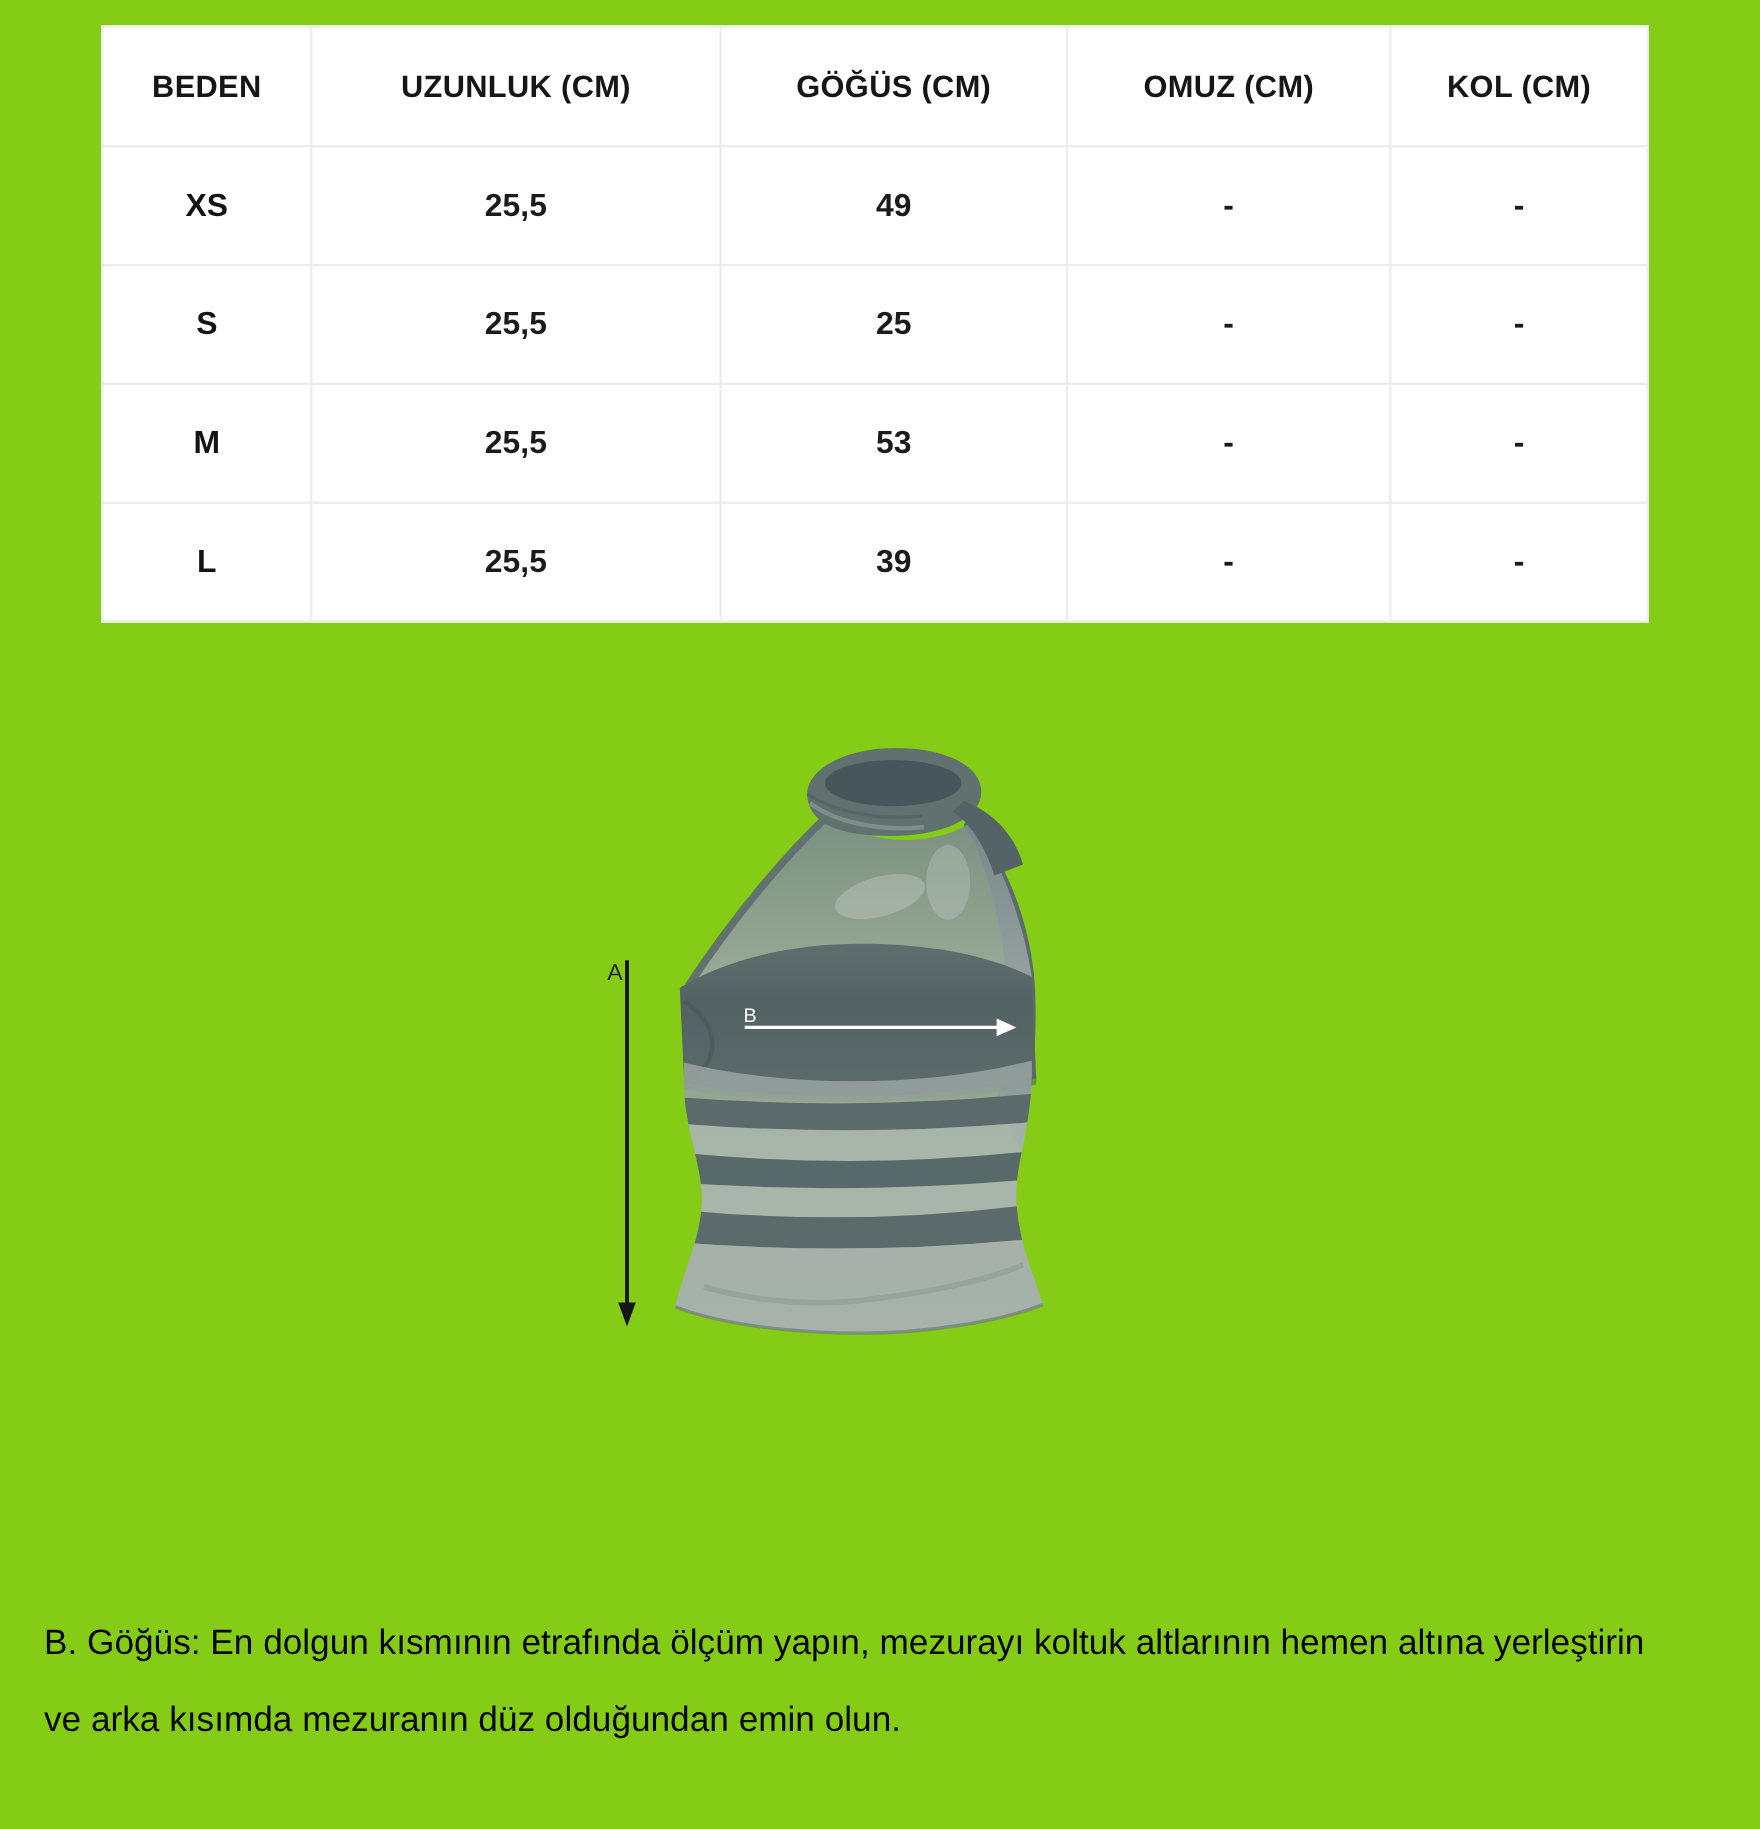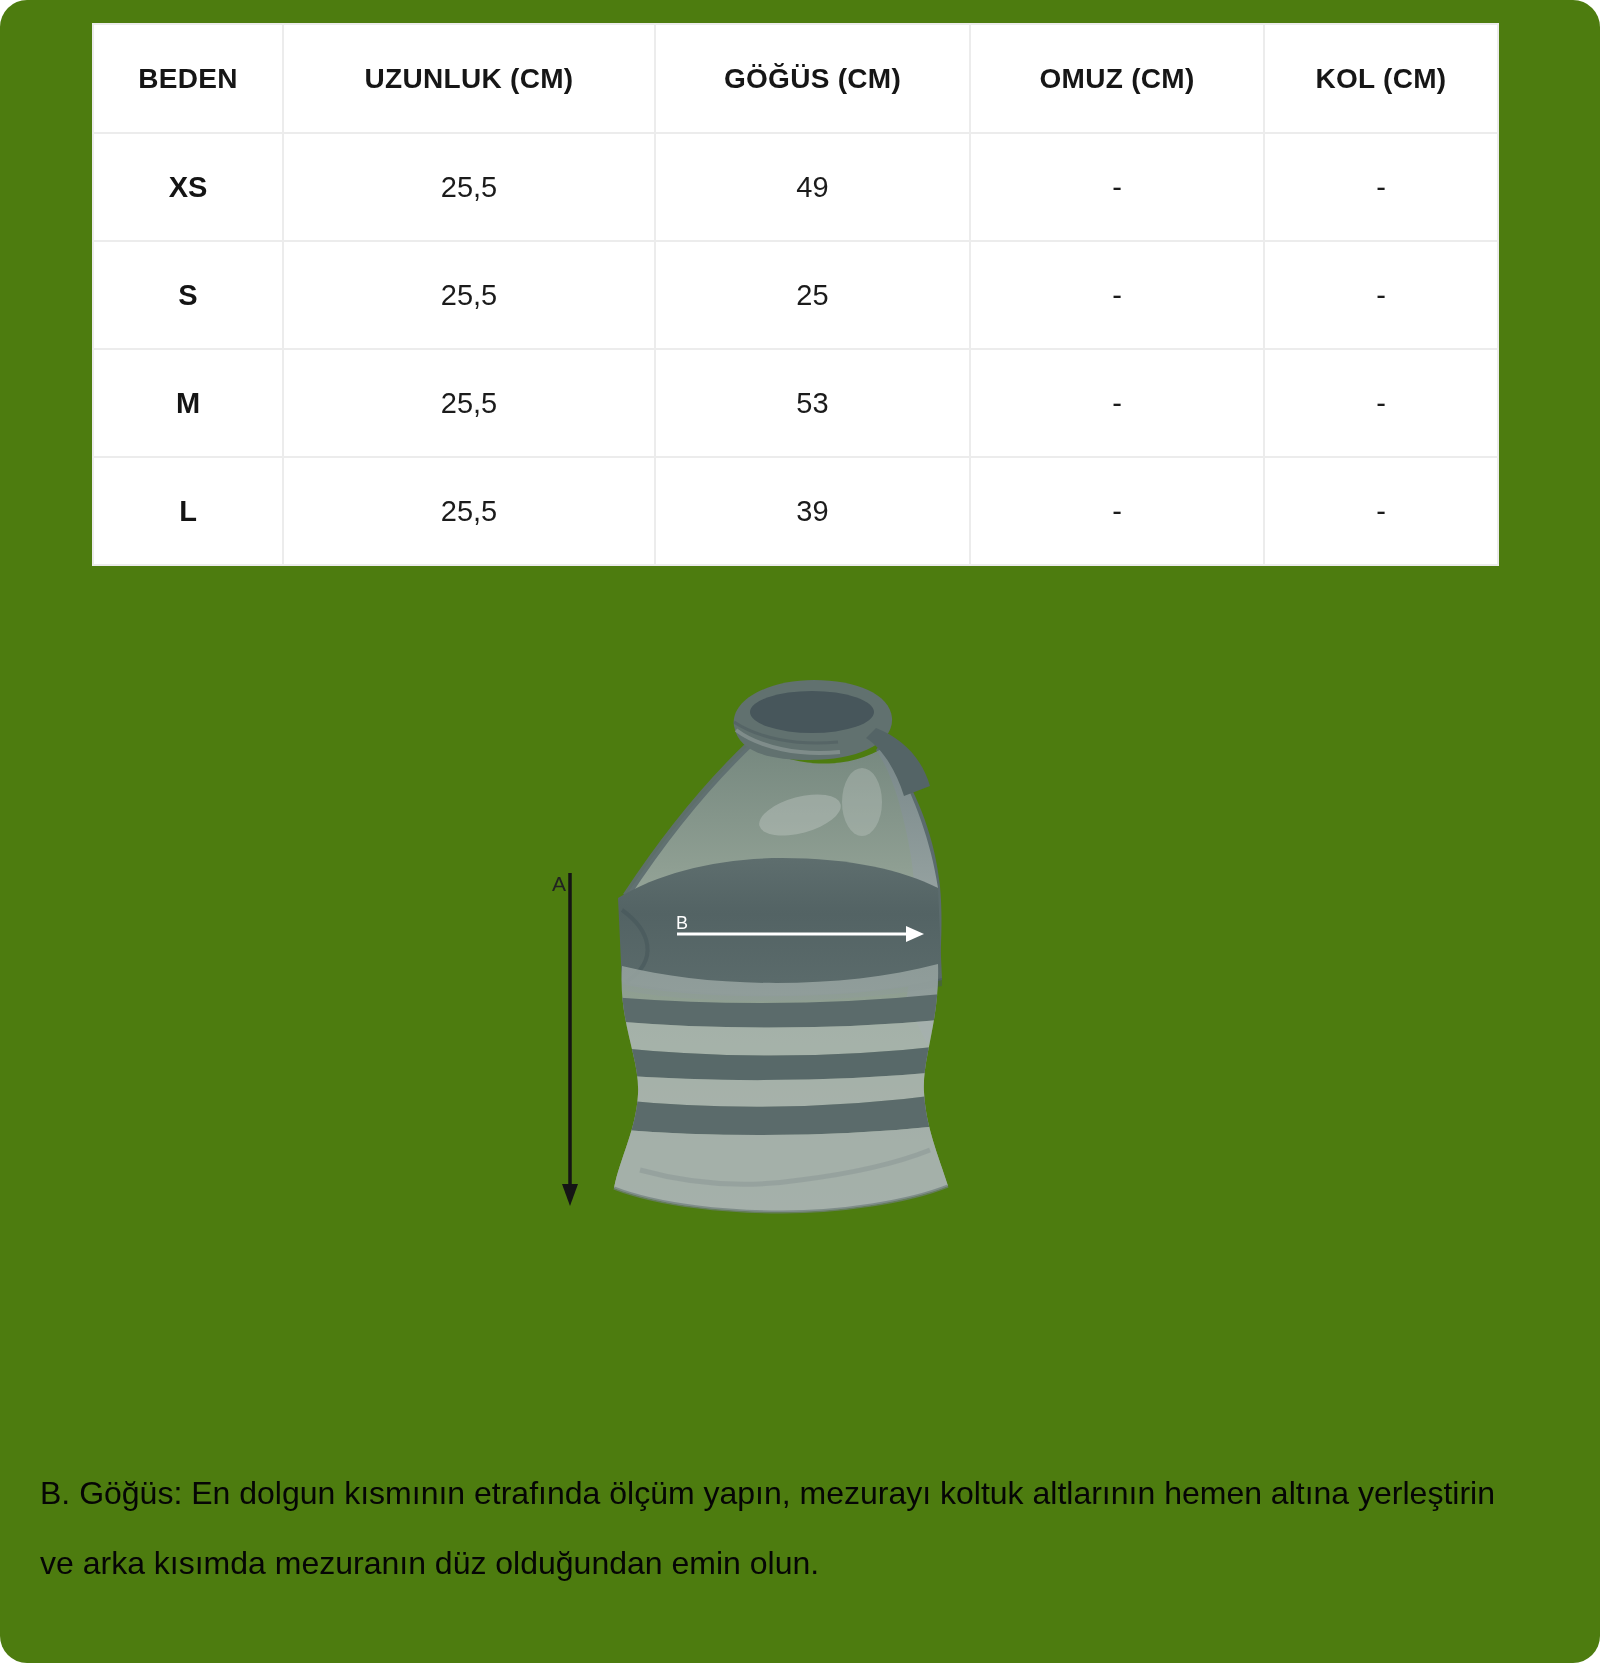--- a/index.html
+++ b/index.html
@@ -1,23 +1,22 @@
 <!DOCTYPE html>
 <html><head>
 <meta charset="utf-8">
 <style>
   html,body{margin:0;padding:0;background:#ffffff;}
   .canvas{
     position:relative;
     width:1600px;height:1663px;
-    background:#4d7c0f;
+    background:#84cc16;
     font-family:"Liberation Sans", sans-serif;
     color:#111;
     overflow:hidden;
-    border-radius:27px;
   }
 
   
   table.size-table{
     position:absolute;left:92px;top:23px;
     width:1405px;
     border-collapse:collapse;
     table-layout:fixed;
     background:#fff;
   }
@@ -27,21 +26,21 @@
     vertical-align:middle;
     background:#ffffff;
     padding:0;
   }
   .size-table thead tr{height:109px;}
   .size-table tbody tr{height:108px;margin-top:28px;}
   .size-table th{
     font-size:28px;font-weight:700;color:#161616;letter-spacing:.3px;
   }
   .size-table td{
-    font-size:29px;font-weight:400;color:#1b1b1b;
+    font-size:29px;font-weight:700;color:#1b1b1b;
   }
   .size-table td.size-letter{font-weight:700;color:#141414;}
 
   
   .diagram{
     position:absolute;left:500px;top:630px;width:460px;height:600px;
   }
   .diagram svg{display:block;width:460px;height:600px;}
 
   

